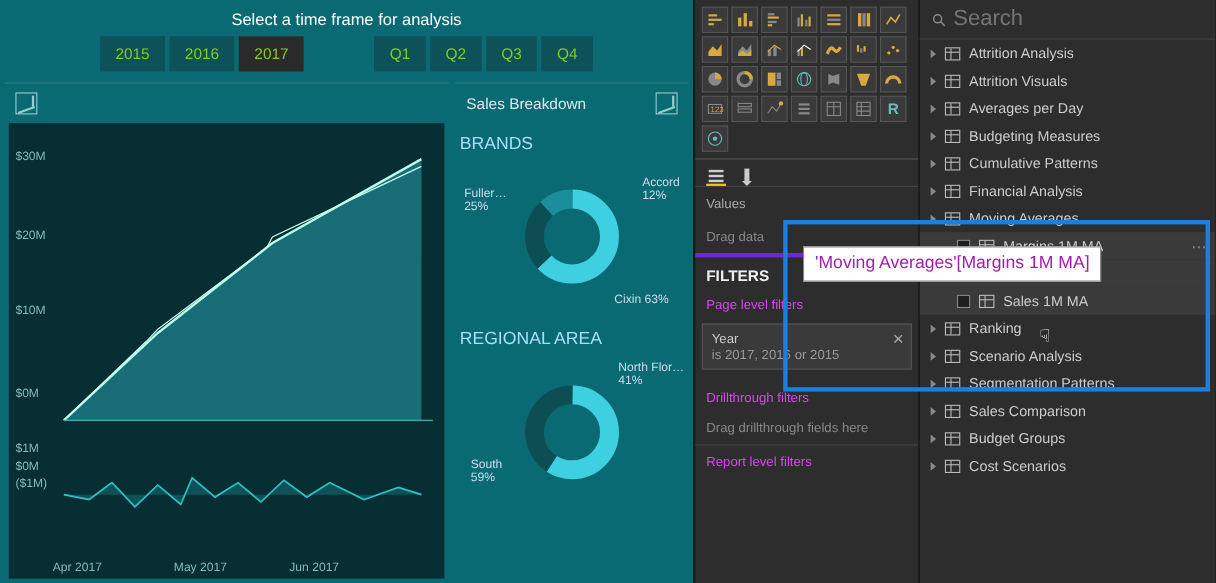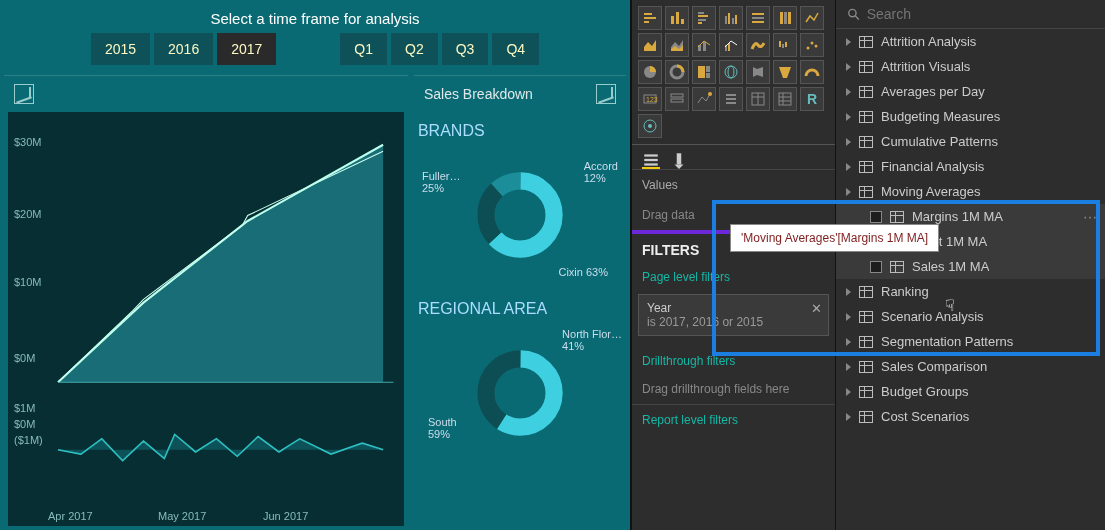--- a/index.html
+++ b/index.html
@@ -2,21 +2,21 @@
 <html><head>
 <meta charset="utf-8">
 <style>
 *{box-sizing:border-box;margin:0;padding:0;font-family:"Segoe UI",Arial,sans-serif}
 body{width:1105px;height:530px;background:#1e1e1e;display:flex;overflow:hidden;color:#ccc;position:relative}
 .report{width:630px;background:#0a6a73;display:flex;flex-direction:column;padding:4px 4px 0 4px}
 .timeframe{display:flex;flex-direction:column;align-items:center;padding:6px 0}
 .timeframe-title{color:#fff;font-size:15px;margin-bottom:6px}
 .btnrow{display:flex;gap:4px}
 .btnrow2{margin-left:60px}
-.tfbtn{background:#0e5158;color:#fef9c3;border:none;padding:8px 14px;font-size:14px;cursor:pointer}
+.tfbtn{background:#0e5158;color:#84cc16;border:none;padding:8px 14px;font-size:14px;cursor:pointer}
 .tfbtn.active{background:#2a2a2a}
 .toprow{display:flex;gap:4px;justify-content:center}
 .panels{display:flex;gap:6px;margin-top:4px;flex:1}
 .panel{background:#0a6a73;border-top:1px solid rgba(255,255,255,.15);display:flex;flex-direction:column;min-width:0}
 .panel-header{display:flex;align-items:center;justify-content:space-between;padding:8px 10px;color:#dfe8e8;font-size:14px}
 .wicon{width:20px;height:20px;border:1px solid #9cc;position:relative}
 .wicon::before,.wicon::after{content:"";position:absolute;background:#9cc}
 .wicon::before{width:16px;height:2px;bottom:2px;left:1px;transform:rotate(-20deg)}
 .wicon::after{width:2px;height:10px;left:14px;top:2px}
 .chartbody{flex:1;background:#062e33;margin:0 4px 4px;position:relative;min-height:0}
@@ -46,38 +46,38 @@
 .midcol{width:205px;display:flex;flex-direction:column;border-left:2px solid #111}
 .vizgallery{padding:6px;display:grid;grid-template-columns:repeat(7,24px);grid-auto-rows:24px;gap:3px;background:#2d2d2d}
 .vizicon{width:24px;height:24px;background:#3a3a3a;display:flex;align-items:center;justify-content:center;color:#d9a83f;font-size:10px;border:1px solid #555}
 .tabstrip{display:flex;border-top:1px solid #555;padding:6px 10px 0;gap:10px}
 .tabicon{width:18px;height:18px;border-bottom:2px solid transparent;position:relative}
 .tabicon.sel{border-bottom:2px solid #f2c811}
 .tabicon span{position:absolute;inset:0}
 .sectionlabel{padding:8px 10px;font-size:12px;color:#aaa;border-top:1px solid #444}
 .dragdata{padding:8px 10px;font-size:12px;color:#888}
 .filters-h{padding:8px 10px;font-size:14px;color:#eee;font-weight:600;border-top:4px solid #6d28d9}
-.pgfilt{padding:4px 10px 6px;font-size:12px;color:#14b8a6}
+.pgfilt{padding:4px 10px 6px;font-size:12px;color:#d946ef}
 .yearbox{margin:4px 6px;background:#3a3a3a;border:1px solid #555;padding:6px 8px;position:relative}
 .yearbox .yl{font-size:12px;color:#ccc}
 .yearbox .yv{font-size:12px;color:#999}
 .yearbox .xicon{position:absolute;right:6px;top:6px;color:#aaa;font-size:13px}
 .fieldscol{flex:1;display:flex;flex-direction:column;background:#2d2d2d;border-left:1px solid #111}
 .searchbar{display:flex;align-items:center;padding:6px 10px;border-bottom:1px solid #444}
-.searchbar input{background:transparent;border:none;color:#aaa;font-size:14px;margin-left:6px;outline:none;width:100%}
+.searchbar input{background:transparent;border:none;color:#aaa;font-size:20px;margin-left:6px;outline:none;width:100%}
 .tree{flex:1;overflow:hidden}
 .treeitem{display:flex;align-items:center;padding:5px 8px 5px 10px;gap:8px;position:relative}
 .treeitem.l2{padding-left:34px;background:#3a3a3a}
 .chev{width:0;height:0;border-left:5px solid #888;border-top:4px solid transparent;border-bottom:4px solid transparent}
 .tblicon{display:inline-flex;width:14px;height:12px;border:1px solid #bbb;position:relative}
 .tblicon::before{content:"";position:absolute;top:3px;left:0;right:0;height:1px;background:#bbb}
 .tblicon::after{content:"";position:absolute;top:0;bottom:0;left:4px;width:1px;background:#bbb}
 .check{width:12px;height:12px;border:1px solid #888;background:#1e1e1e}
 .treelabel{font-size:13px;color:#ccc;white-space:nowrap;overflow:hidden;text-overflow:ellipsis}
-.tooltip{position:absolute;background:#fff;color:#7f1d1d;font-size:12px;padding:6px 10px;border:1px solid #888;white-space:nowrap;z-index:50}
+.tooltip{position:absolute;background:#fff;color:#a21caf;font-size:16px;padding:6px 10px;border:1px solid #888;white-space:nowrap;z-index:50}
 .highlightbox{position:absolute;border:4px solid #1a7fe0;pointer-events:none;z-index:40}
 .cursor{position:absolute;z-index:60;font-size:16px;color:#fff}
 .more{position:absolute;right:8px;color:#888;font-size:14px}
 .svgicon{width:16px;height:16px}
 </style>
 </head>
 <body>
 
 <div class="report">
   <div class="timeframe">

